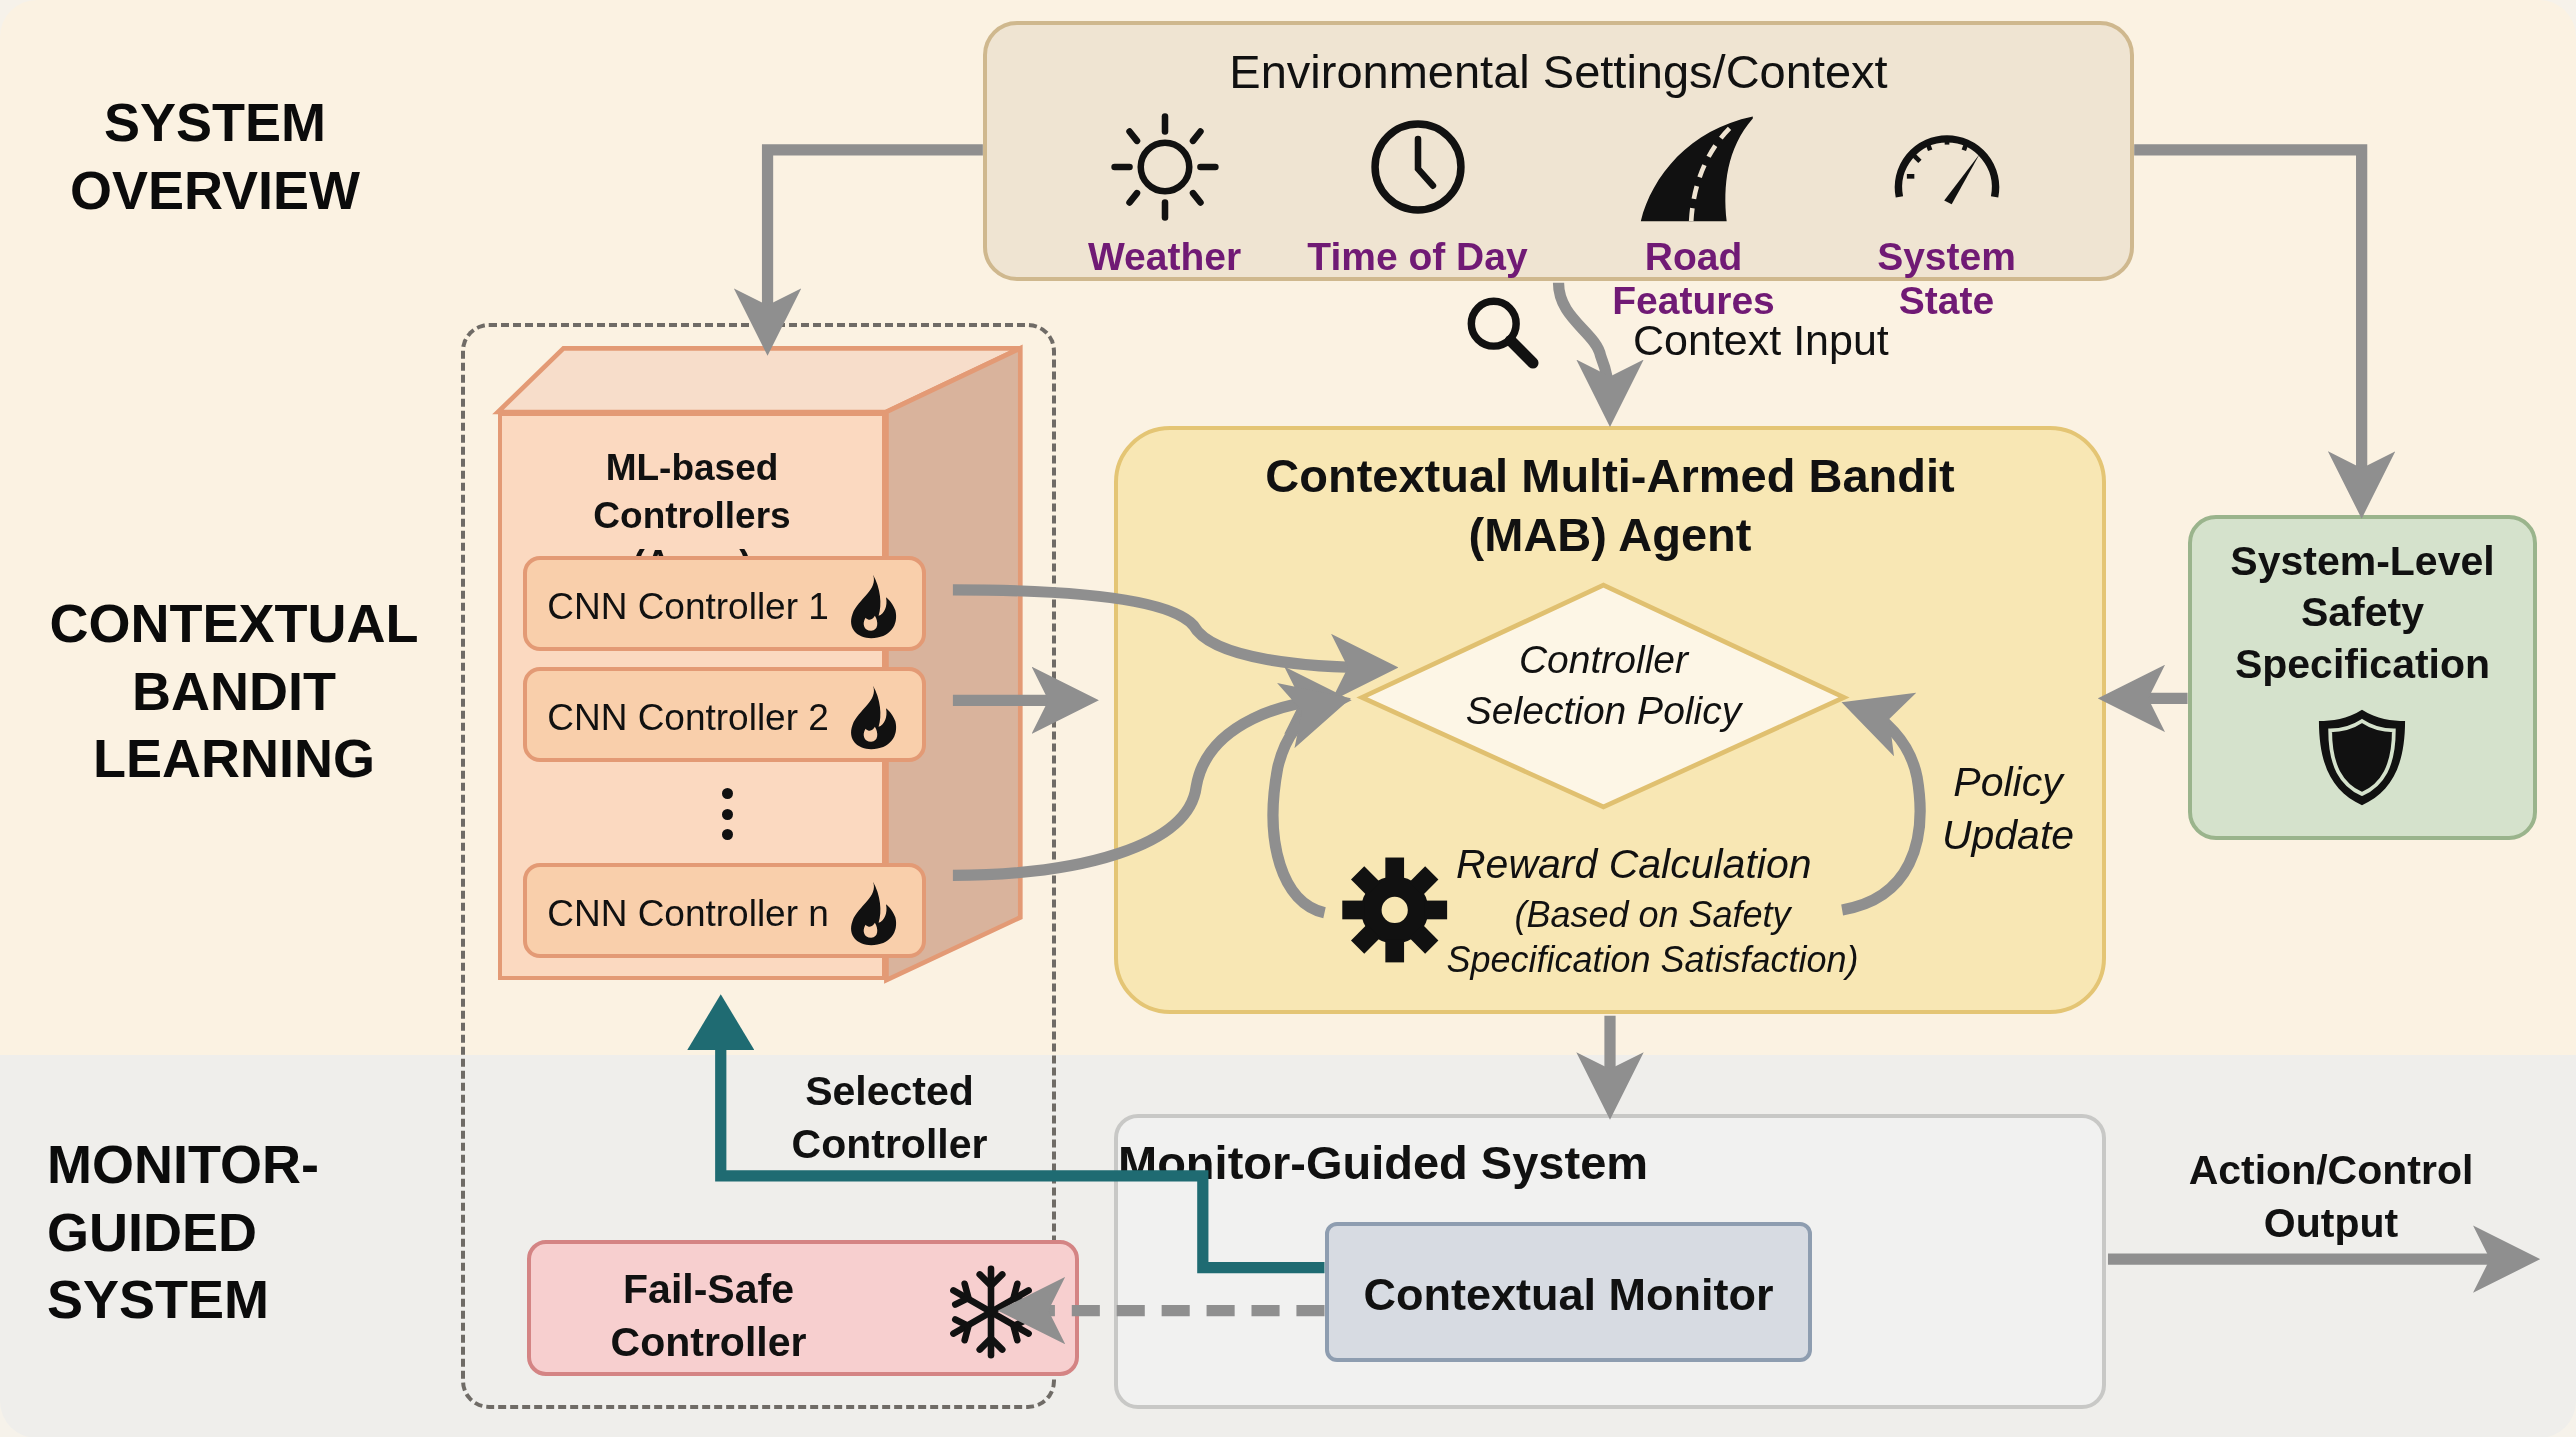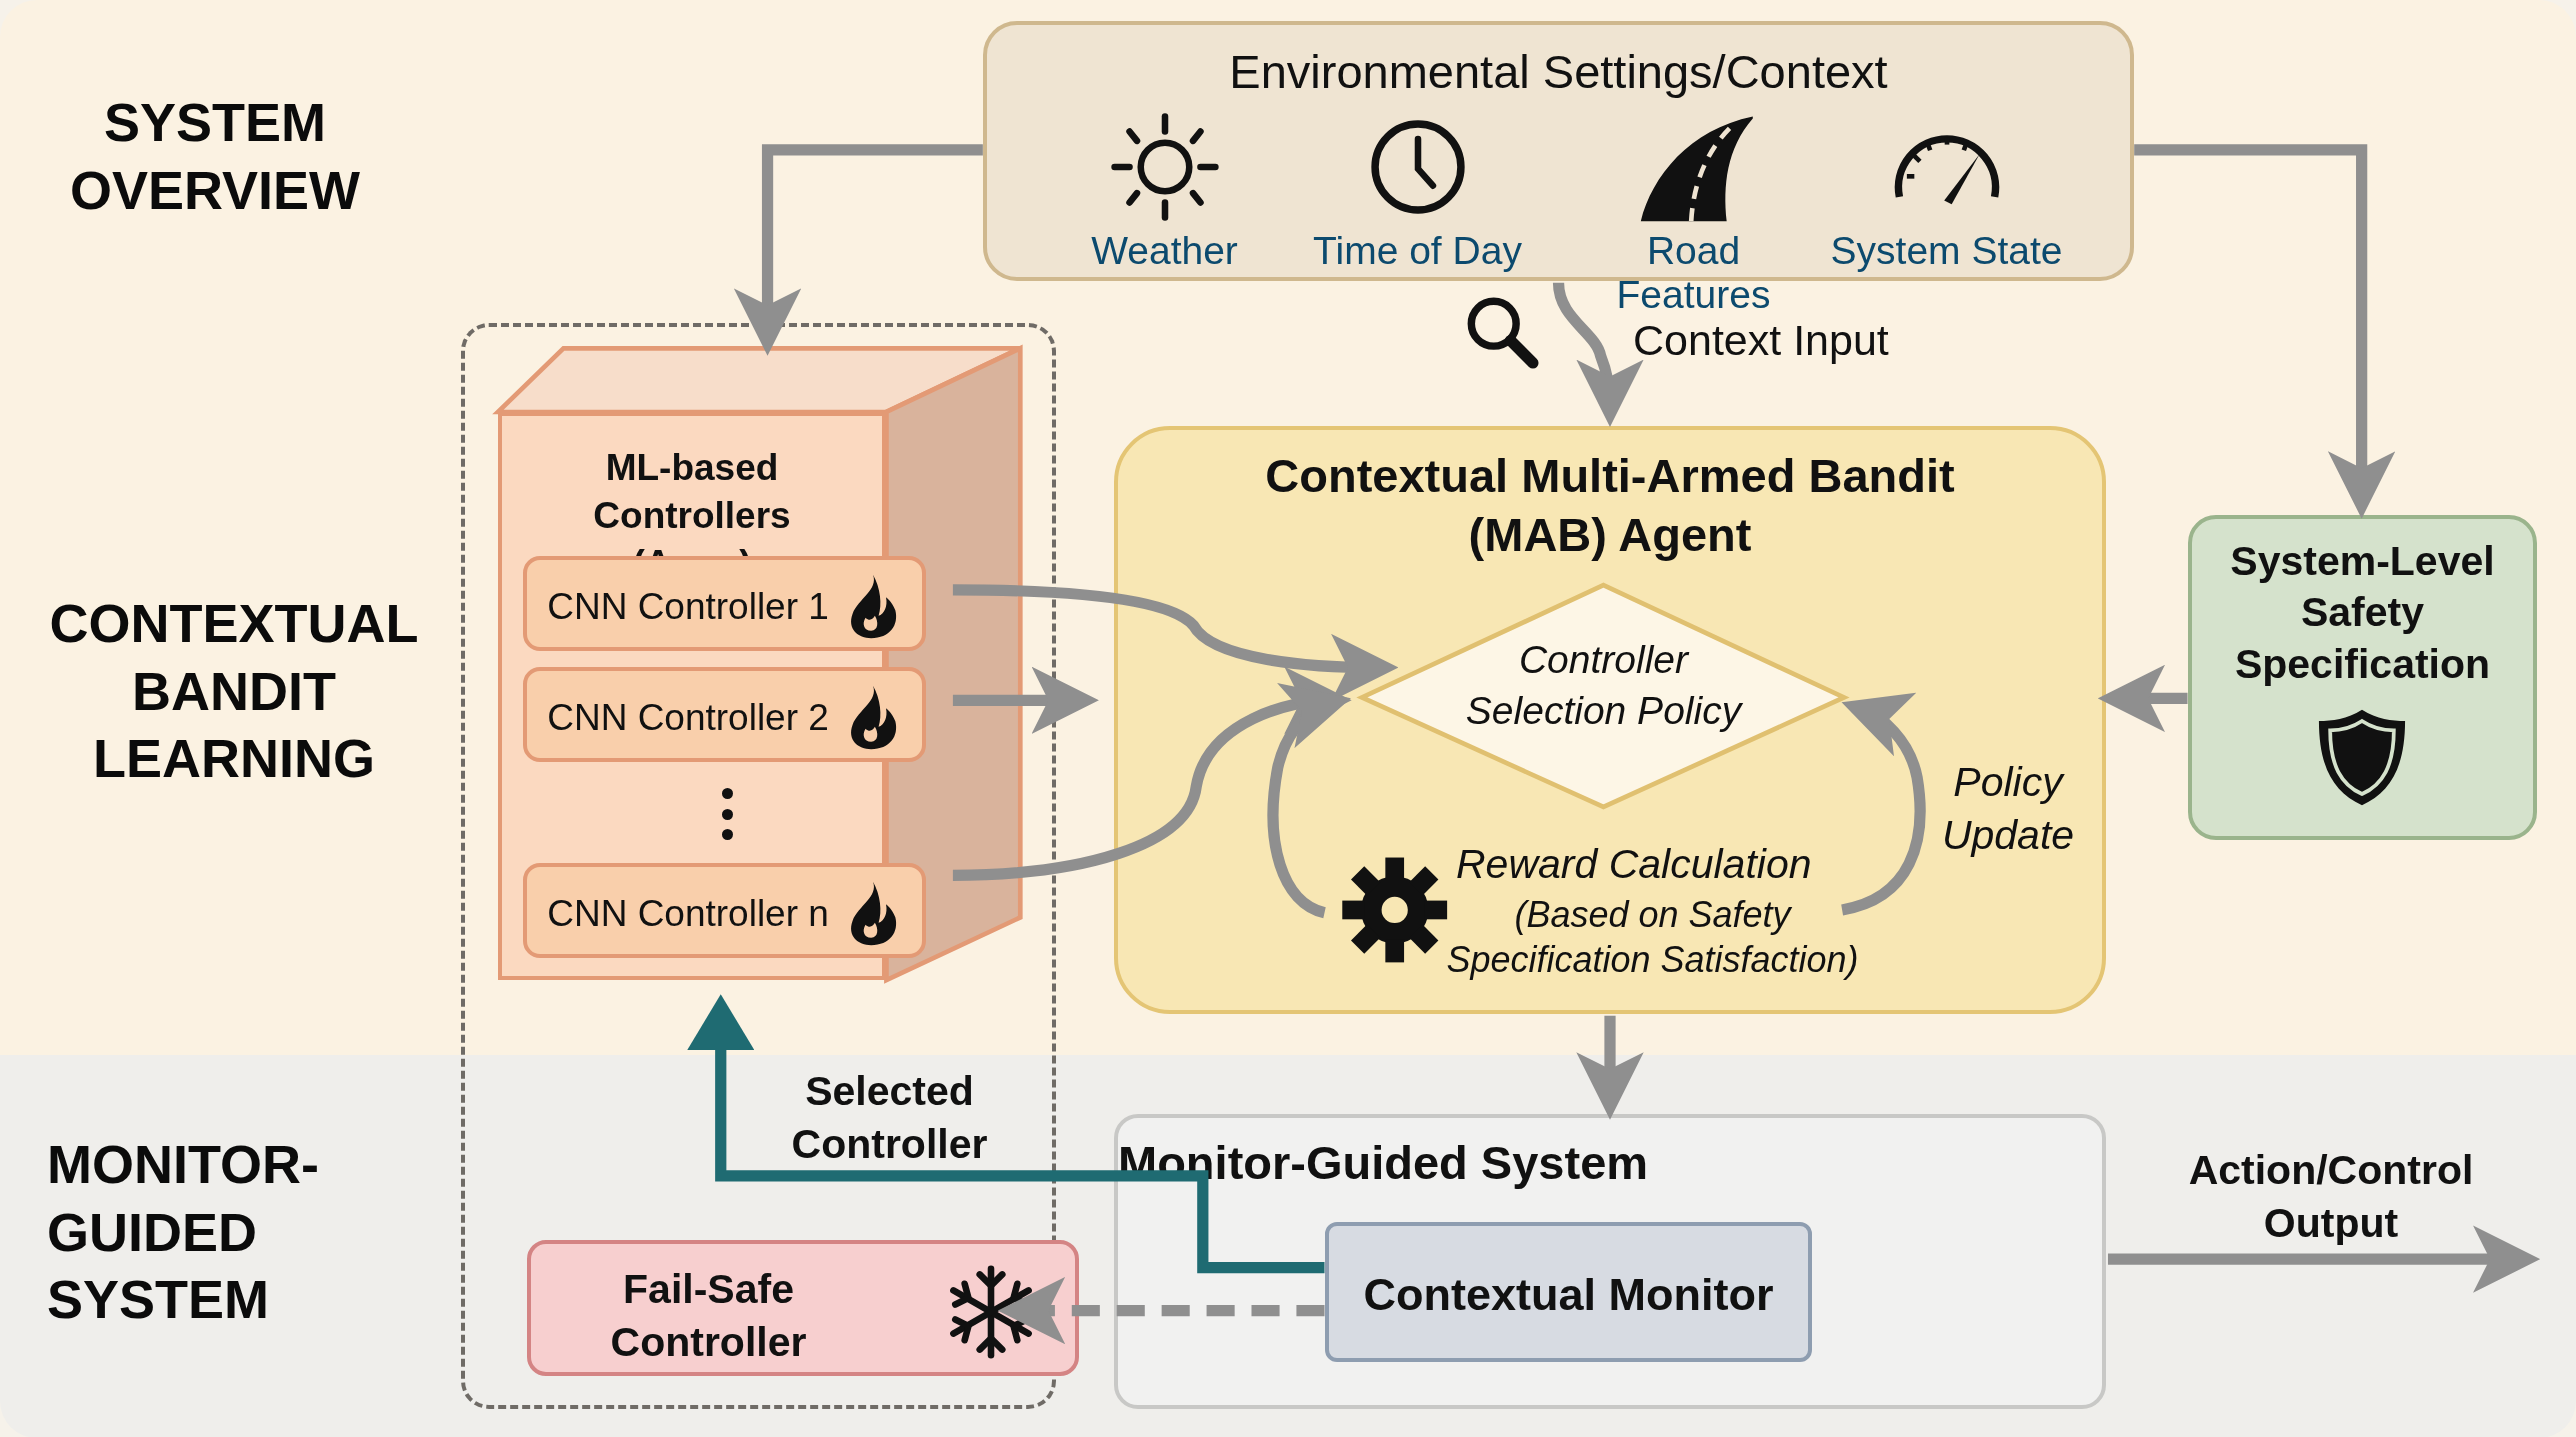--- a/index.html
+++ b/index.html
@@ -6,21 +6,21 @@
   body { width: 2576px; height: 1438px; overflow: hidden; background: #f6f2ea; font-family: "Liberation Sans", sans-serif; }
   .canvas { position: relative; width: 2576px; height: 1438px; }
   .band-top { position: absolute; left: 0; top: 0; width: 2576px; height: 1055px; background: #fbf2e2; border-radius: 37px 37px 0 0; }
   .band-bottom { position: absolute; left: 0; top: 1055px; width: 2576px; height: 383px; background: #efeeeb; border-radius: 0 0 37px 37px; }
   .section-label { position: absolute; font-weight: 700; color: #0b0b0b; font-size: 54px; line-height: 1.25; white-space: pre-line; }
   .box { position: absolute; box-sizing: border-box; }
   .env { left: 983px; top: 20.6px; width: 1151px; height: 260px; background: #efe4d2; border: 4.7px solid #cfb88e; border-radius: 34px; }
   .env-title { position: absolute; left: 0; right: 0; top: 19px; text-align: center; font-size: 47px; font-weight: 400; color: #111; }
   .env-item { position: absolute; top: 86px; width: 243px; text-align: center; }
   .env-item svg { display: block; margin: 0 auto; }
-  .env-item-label { font-size: 39px; color: #0c4a6e; margin-top: 6px; }
+  .env-item-label { font-size: 39px; color: #701a75; margin-top: 12px; font-weight: bold; }
   .group-dashed { left: 461px; top: 323px; width: 595px; height: 1086px; border: 4.7px dashed #6f6b66; border-radius: 28px; }
   .ml-front { left: 498px; top: 412px; width: 388px; height: 568px; background: #fbd9c0; border: 4.7px solid #e39a75; }
   .ml-title { position: absolute; left: 0; right: 0; top: 28px; text-align: center; font-size: 37px; font-weight: 700; color: #111; line-height: 1.3; white-space: pre-line; }
   .cnn { position: absolute; left: 20.6px; width: 403px; height: 95px; background: #f9cfab; border: 4.7px solid #e39a75; border-radius: 17px; box-sizing: border-box; }
   .cnn-label { position: absolute; left: 20.6px; top: 26px; font-size: 37px; color: #111; }
   .cnn svg { position: absolute; right: 20.6px; top: 13px; }
   .dots { position: absolute; left: 220px; top: 372px; width: 11.2px; }
   .dots span { display: block; width: 11.2px; height: 11.2px; background: #111; border-radius: 50%; margin-bottom: 9.4px; }
   .mab { left: 1114px; top: 426px; width: 992px; height: 588px; background: #f8e7b4; border: 4.7px solid #e4c574; border-radius: 56px; }
   .mab-title { position: absolute; left: 0; right: 0; top: 17px; text-align: center; font-size: 47px; font-weight: 700; color: #111; line-height: 1.25; white-space: pre-line; }

